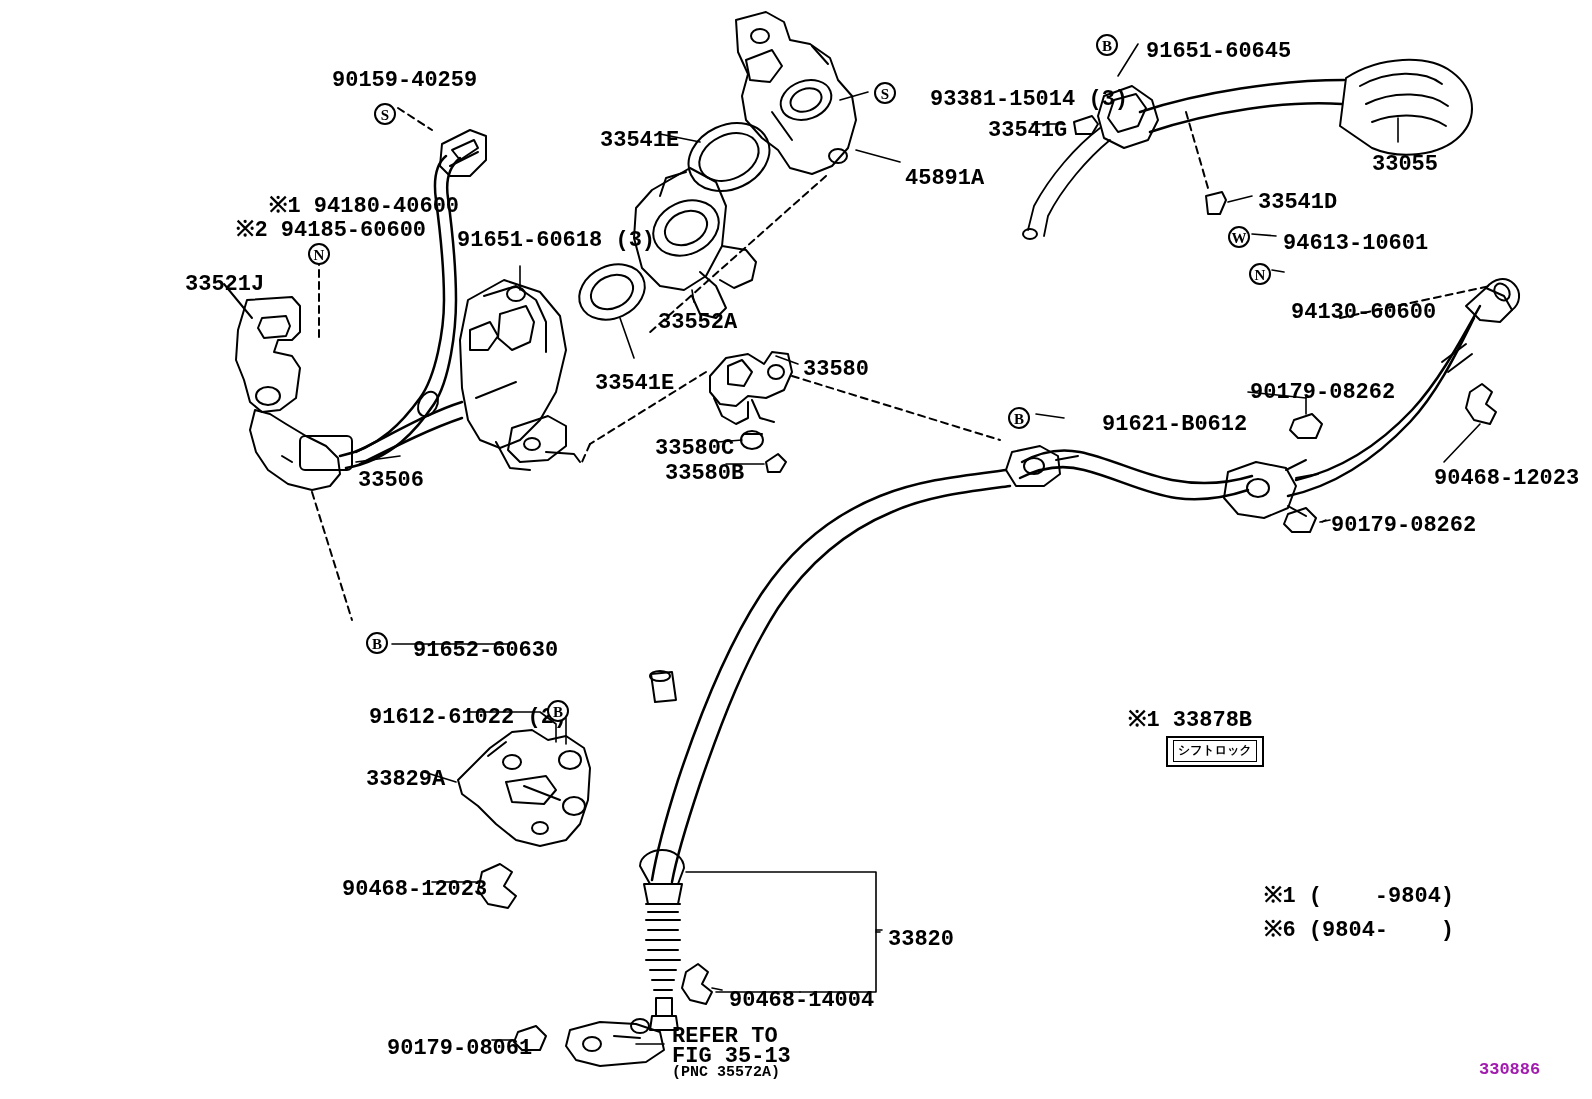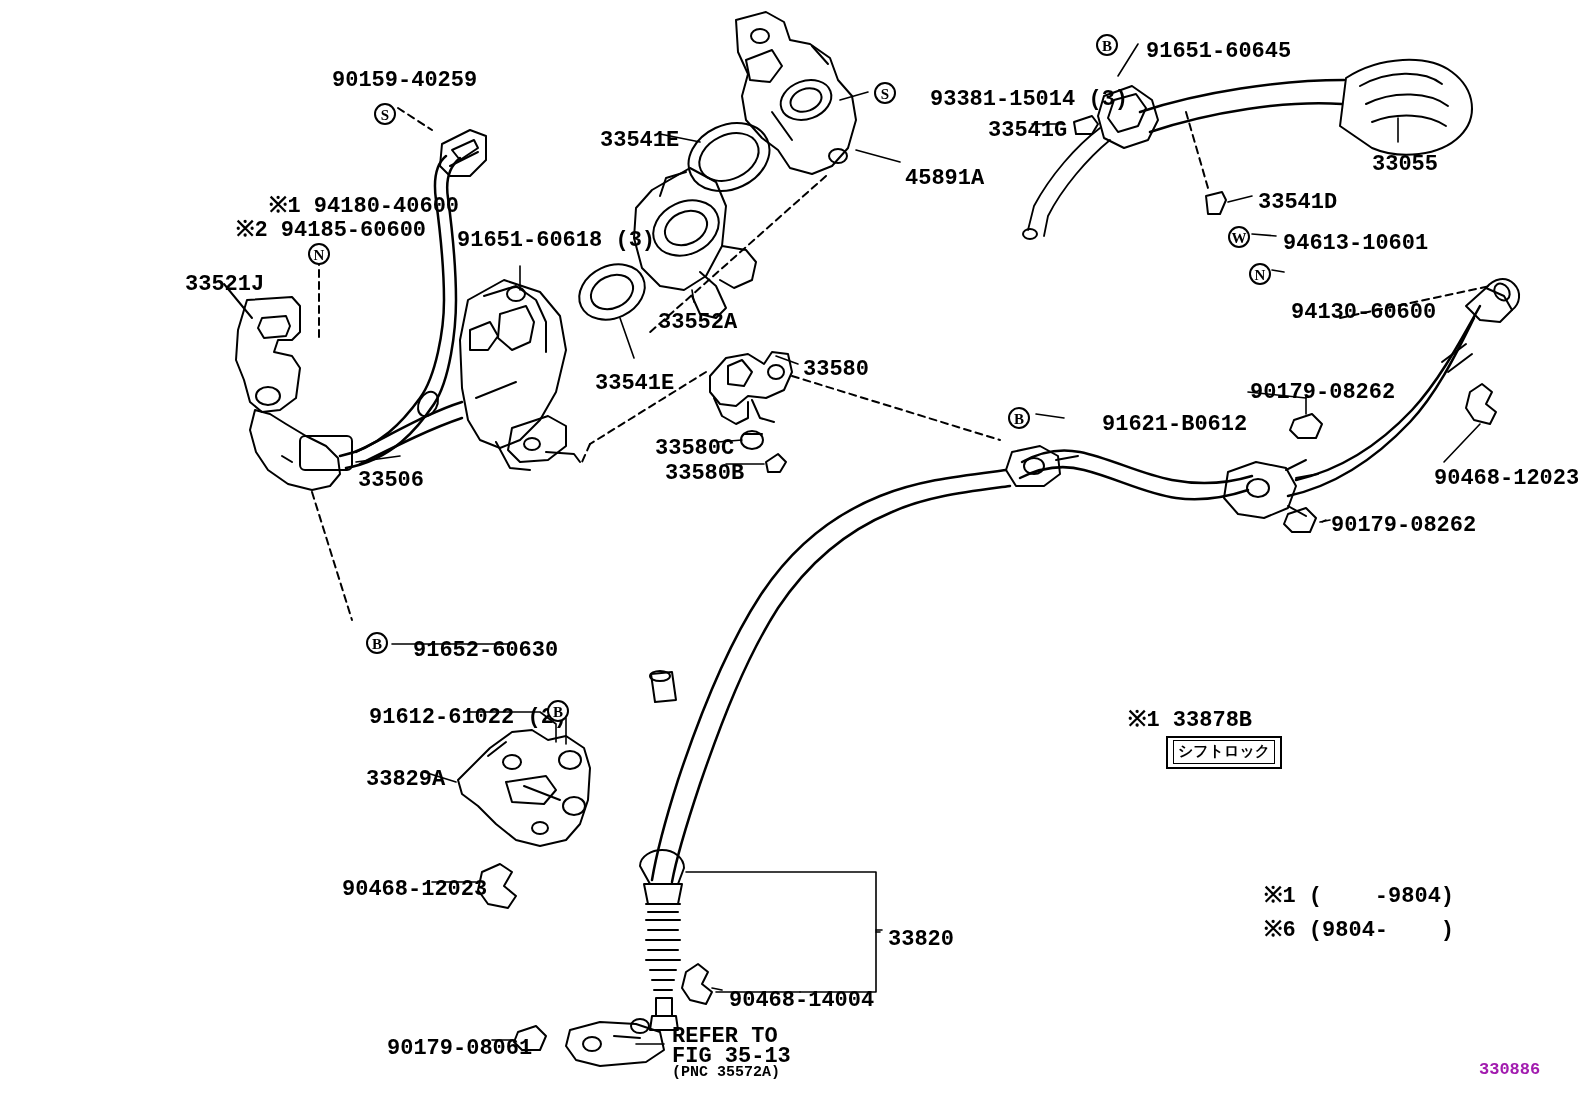--- a/index.html
+++ b/index.html
@@ -51,21 +51,21 @@
   .jpbox {
     position: absolute;
     border: 2px solid #000;
     padding: 2px 5px 3px 5px;
     background: #fff;
   }
   .jpbox .inner {
     border: 1px solid #000;
     padding: 1px 4px 2px 4px;
     font-family: "DejaVu Sans", sans-serif;
-    font-size: 15px;
+    font-size: 12px;
     font-weight: bold;
     white-space: pre;
   }
   .footer-code {
     position: absolute;
     font-family: Liberation Mono, monospace;
     font-size: 17px;
     font-weight: bold;
     color: #a21caf;
   }

